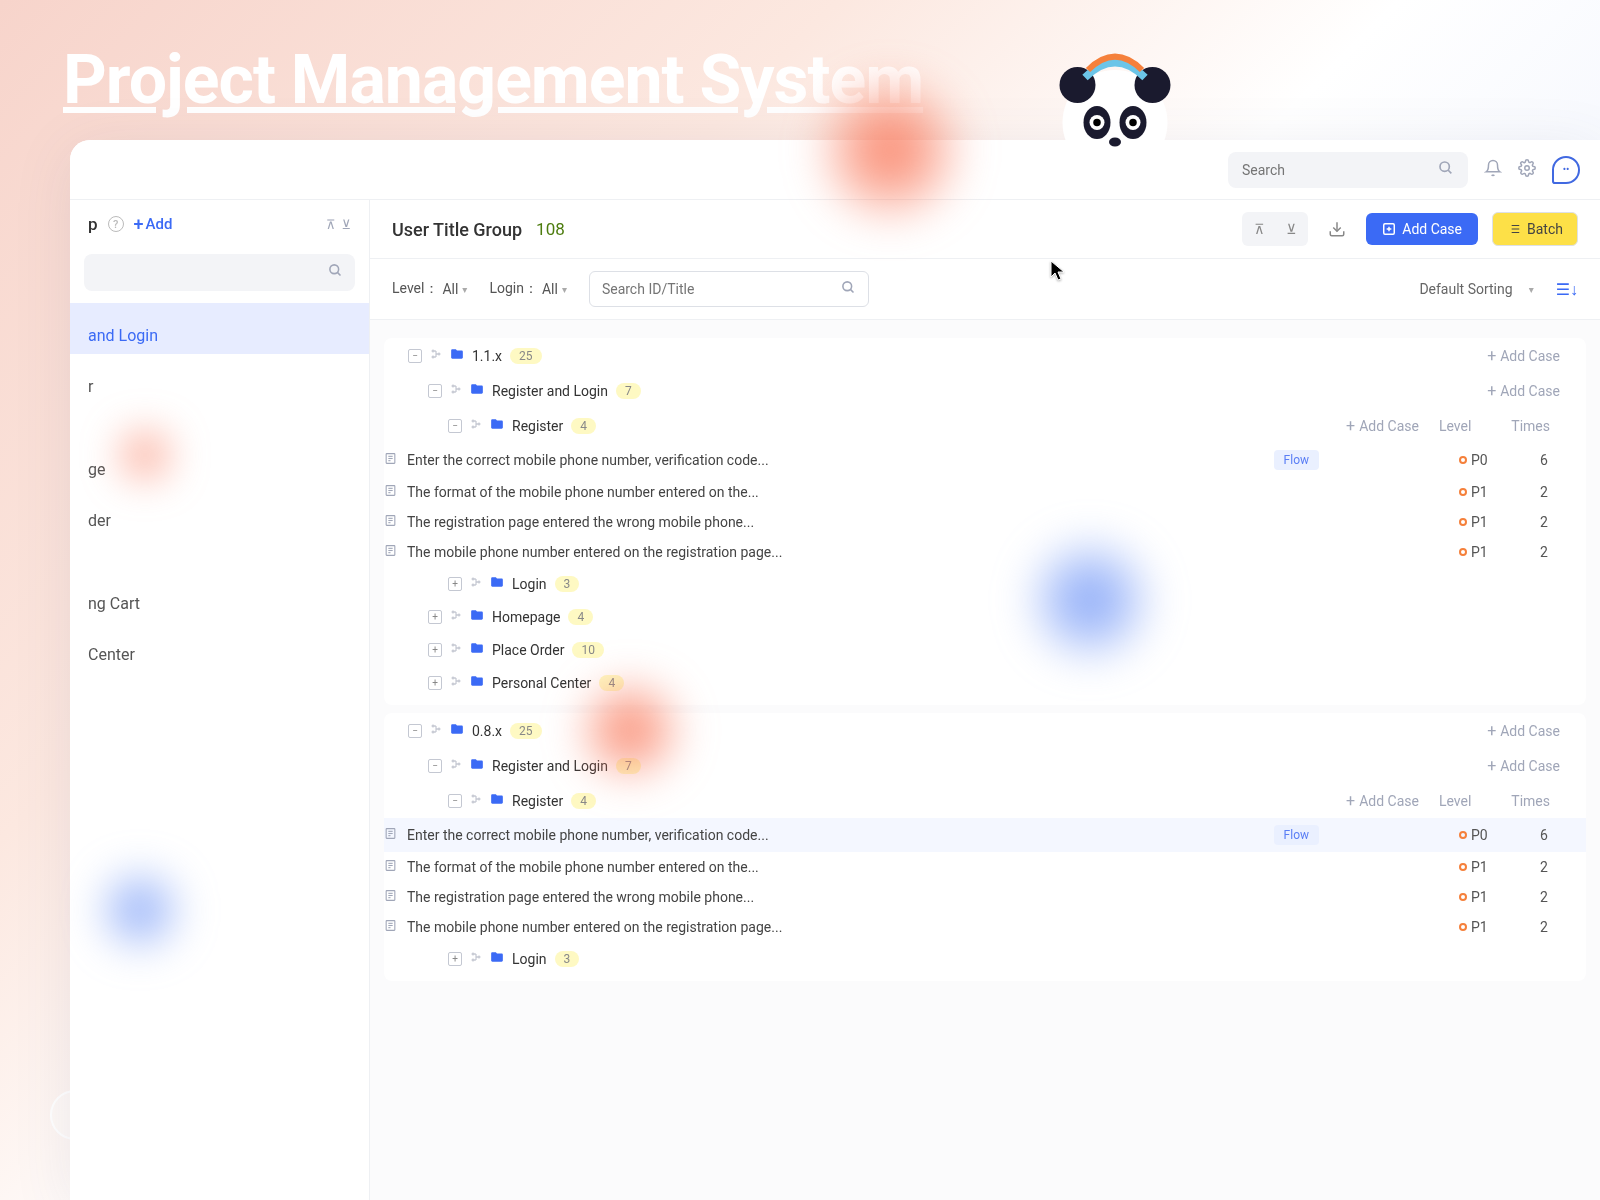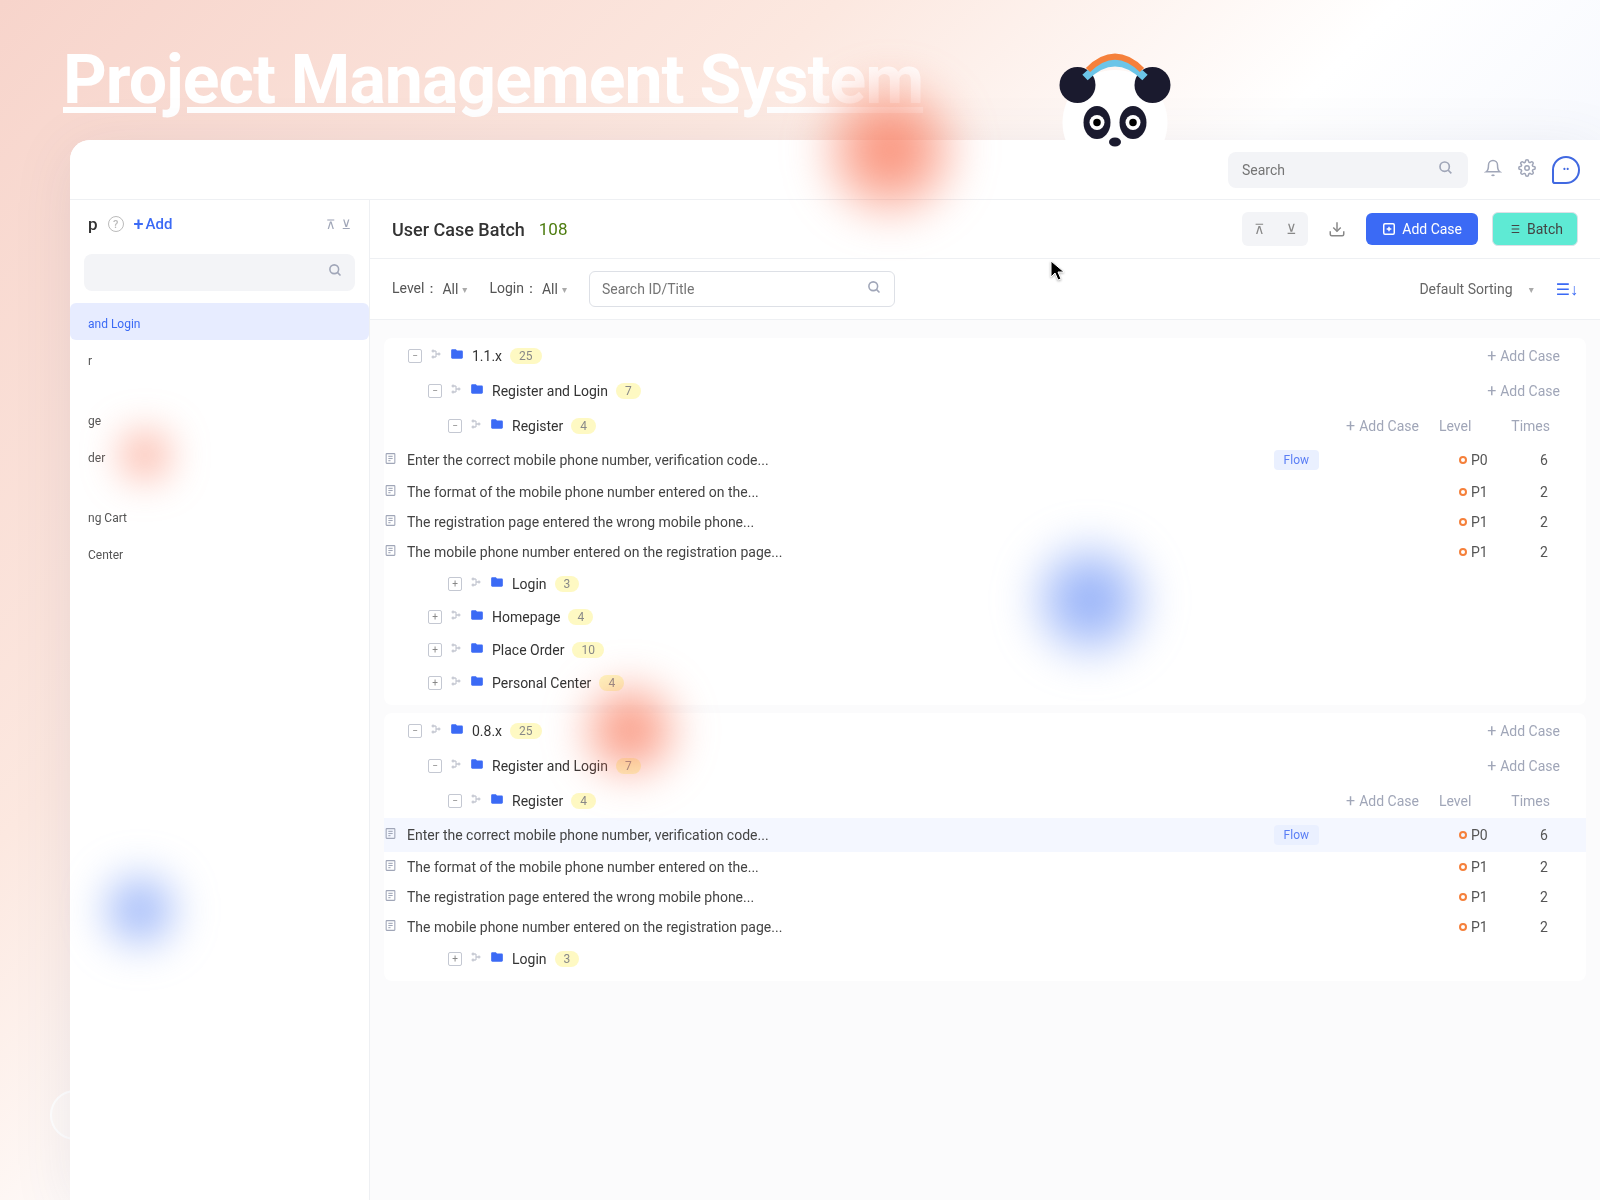--- a/index.html
+++ b/index.html
@@ -30,36 +30,36 @@
 .content { display: flex; flex: 1; overflow: hidden; }
 
 .sidebar { width: 300px; background: #fff; border-right: 1px solid #eef0f3; display: flex; flex-direction: column; }
 .sidebar-head { padding: 14px 18px; display: flex; align-items: center; gap: 10px; font-size: 17px; font-weight: 500; color: #333; }
 .q-icon { width: 16px; height: 16px; border-radius: 50%; border: 1px solid #bbb; color: #bbb; font-size: 11px; display: inline-flex; align-items: center; justify-content: center; }
 .add-link { color: #3b6af5; font-size: 15px; cursor: pointer; display: flex; align-items: center; gap: 2px; }
 .collapse-icons { margin-left: auto; display: flex; gap: 6px; color: #a0a6b8; cursor: pointer; font-size: 13px; }
 .sidebar-search { margin: 6px 14px 12px; background: #f3f4f7; border-radius: 8px; padding: 9px 12px; display: flex; align-items: center; }
 .sidebar-search input { border: none; background: transparent; outline: none; flex: 1; font-size: 14px; }
 
-.tree-item { padding: 14px 18px 9px 18px; font-size: 12px; color: #555; cursor: pointer; white-space: nowrap; overflow: hidden; border-radius: 6px; }
+.tree-item { padding: 23px 18px 9px 18px; font-size: 16px; color: #555; cursor: pointer; white-space: nowrap; overflow: hidden; }
 .tree-item.active { background: #e7ecff; color: #3b6af5; }
 
 .main { flex: 1; display: flex; flex-direction: column; overflow: hidden; }
 .main-head { padding: 12px 22px; display: flex; align-items: center; gap: 14px; background: #fff; border-bottom: 1px solid #eef0f3; }
 .main-title { font-size: 18px; font-weight: 500; color: #333; }
 .count-badge { color: #4d7c0f; font-size: 17px; }
 .flex-spacer { flex: 1; }
 .ico-btn { width: 30px; height: 30px; display: flex; align-items: center; justify-content: center; color: #888; cursor: pointer; border-radius: 6px; font-size: 14px; }
 .ico-btn-group { display:flex; background:#f3f4f7; border-radius:6px; padding:2px; gap:2px;}
 .primary-btn { background: #3b6af5; color: #fff; border: none; border-radius: 6px; padding: 8px 16px; font-size: 14px; cursor: pointer; display: flex; align-items: center; gap: 6px; }
-.outline-btn { background: #5eead4; border: 1px solid #dde0e6; border-radius: 6px; padding: 8px 14px; font-size: 14px; cursor: pointer; display: flex; align-items: center; gap: 6px; color: #444; }
+.outline-btn { background: #fde047; border: 1px solid #dde0e6; border-radius: 6px; padding: 8px 14px; font-size: 14px; cursor: pointer; display: flex; align-items: center; gap: 6px; color: #444; }
 
 .filters { padding: 12px 22px; display: flex; align-items: center; gap: 22px; background: #fff; border-bottom: 1px solid #eef0f3; }
 .filter { font-size: 14px; color: #555; display: flex; align-items: center; gap: 4px; cursor: pointer; }
-.filter-input { border: 1px solid #dde0e6; border-radius: 6px; padding: 8px 12px; font-size: 14px; width: 306px; display: flex; align-items: center; }
+.filter-input { border: 1px solid #dde0e6; border-radius: 6px; padding: 8px 12px; font-size: 14px; width: 280px; display: flex; align-items: center; }
 .filter-input input { border: none; outline: none; flex: 1; font-size: 14px; }
 .sort-link { color: #666; font-size: 14px; cursor: pointer; display: flex; align-items: center; gap: 16px; }
 .sort-icon { color: #3b6af5; font-size: 16px; }
 
 .case-list { flex: 1; overflow-y: auto; padding: 10px 0 40px; }
 .section { background: #fff; margin: 8px 14px; border-radius: 8px; padding-bottom: 6px; }
 .group-row { display: flex; align-items: center; padding: 8px 14px 8px 0; gap: 8px; font-size: 14px; position: relative; }
 .group-row .add-case-link { font-size: 14px; }
 .indent-0 { padding-left: 24px; }
 .indent-1 { padding-left: 44px; }
@@ -165,21 +165,21 @@
           <div class="tree-item">ge</div>
           <div class="tree-item">der</div>
           <div class="tree-item"></div>
           <div class="tree-item">ng Cart</div>
           <div class="tree-item">Center</div>
         </div>
     </div>
 
     <div class="main">
       <div class="main-head">
-        <span class="main-title">User Case Batch</span>
+        <span class="main-title">User Title Group</span>
         <span class="count-badge">108</span>
         <div class="flex-spacer"></div>
         <div class="ico-btn-group">
           <span class="ico-btn">⊼</span>
           <span class="ico-btn">⊻</span>
         </div>
         <span class="ico-btn">
             <svg width="18" height="18" viewBox="0 0 24 24" fill="none" stroke="currentColor" stroke-width="2">
               <path d="M21 15v4a2 2 0 0 1-2 2H5a2 2 0 0 1-2-2v-4"></path>
               <polyline points="7 10 12 15 17 10"></polyline>

